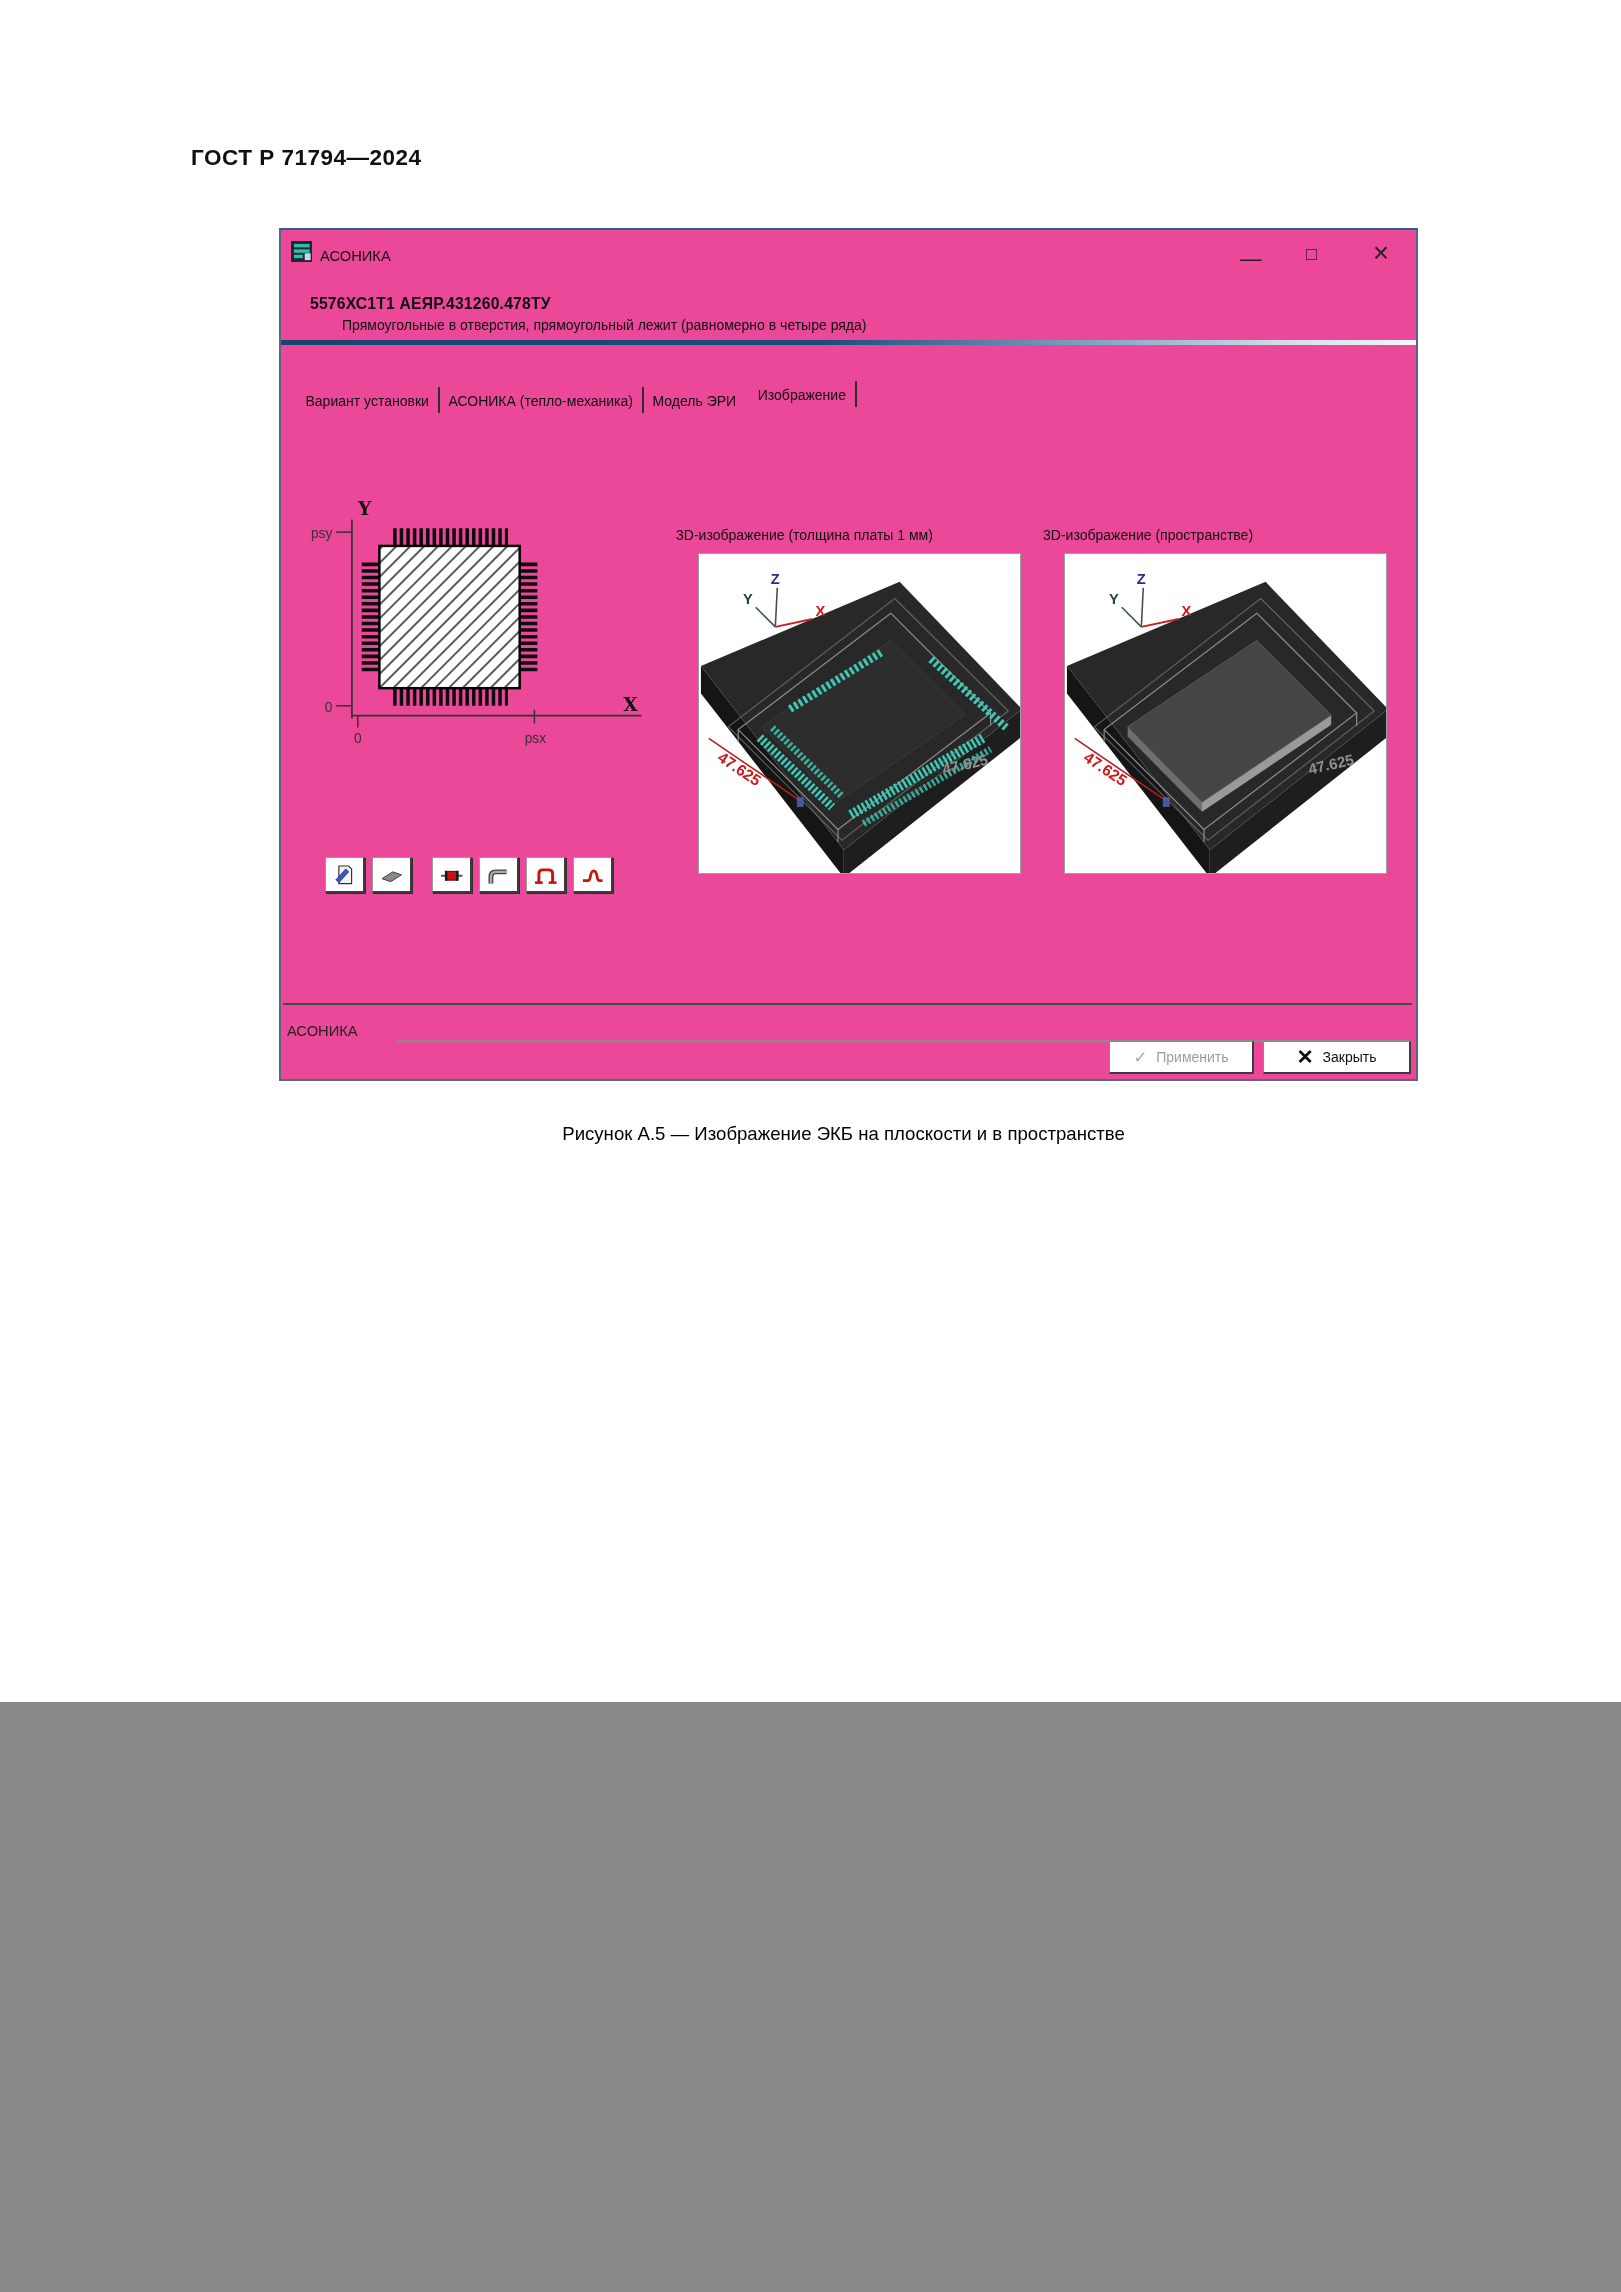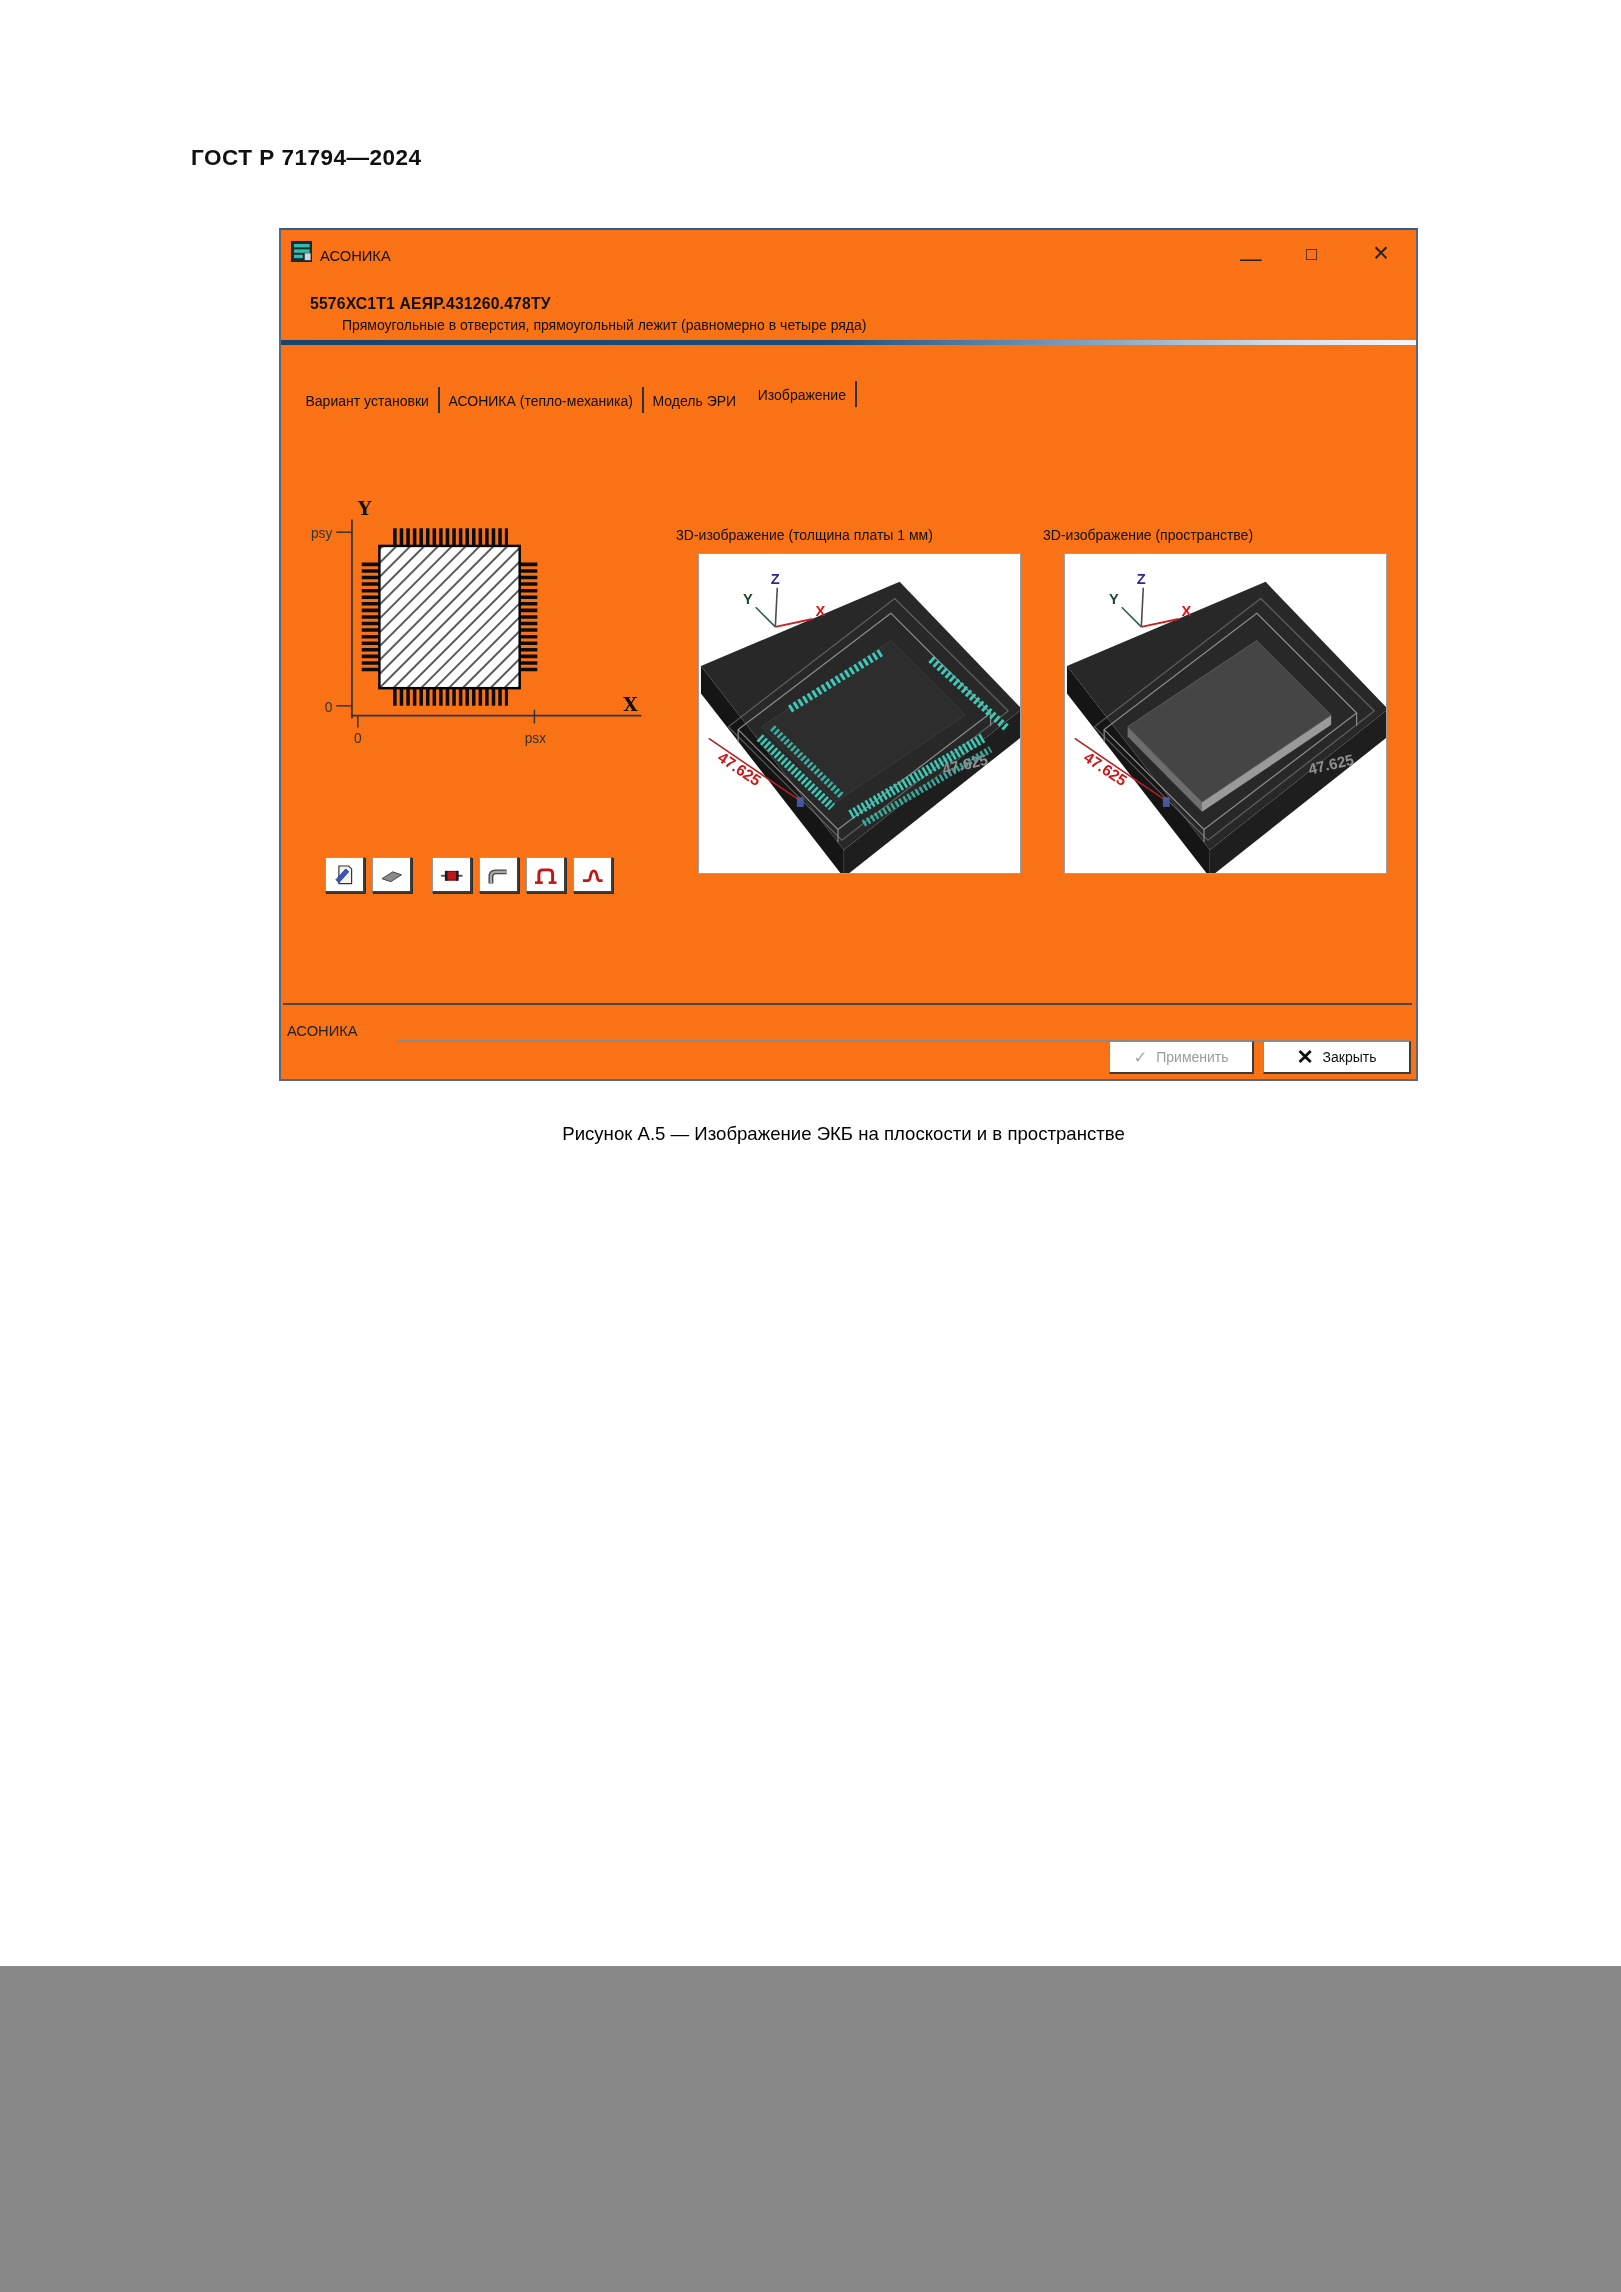--- a/index.html
+++ b/index.html
@@ -1,25 +1,25 @@
 <!DOCTYPE html>
 <html><head>
 <meta charset="utf-8">
 <style>
   * { margin:0; padding:0; box-sizing:border-box; }
   body { background:#888; font-family:"Liberation Sans", sans-serif; }
-  .page { position:relative; width:1621px; height:1966px; background:#ffffff; overflow:hidden; }
+  .page { position:relative; width:1621px; height:1702px; background:#ffffff; overflow:hidden; }
 
   .doc-header { position:absolute; left:191px; top:145px; font-size:22.5px; font-weight:bold; color:#101010; letter-spacing:0.5px; }
   .caption { position:absolute; left:274px; top:1123px; width:1139px; text-align:center; font-size:18.6px; color:#000000; }
   .page-num { position:absolute; left:189px; top:2064px; font-size:21.6px; color:#141414; }
 
   
   .app-window { position:absolute; left:279px; top:228px; width:1139px; height:853px;
-    background:#f97316; border:2px solid #55687d; border-top:2.9px solid #2b5f94; }
+    background:#ec4899; border:2px solid #55687d; border-top:2.9px solid #2b5f94; }
   .abs { position:absolute; }
 
   .win-icon { left:9.8px; top:10.8px; width:21.6px; height:21.6px; }
   .win-title { left:39px; top:17.6px; font-size:14.7px; color:#111; }
   .win-ctl { color:#222; line-height:1; }
   .ctl-min { left:959px; top:17.6px; font-size:21.6px; }
   .ctl-max { left:1025px; top:14.7px; font-size:18.6px; }
   .ctl-close { left:1092px; top:8.8px; font-size:27.4px; font-weight:300; }
 
   .comp-title { left:29px; top:57px; font-size:15.7px; font-weight:bold; color:#101010; letter-spacing:0.2px;margin-top:8px; }

